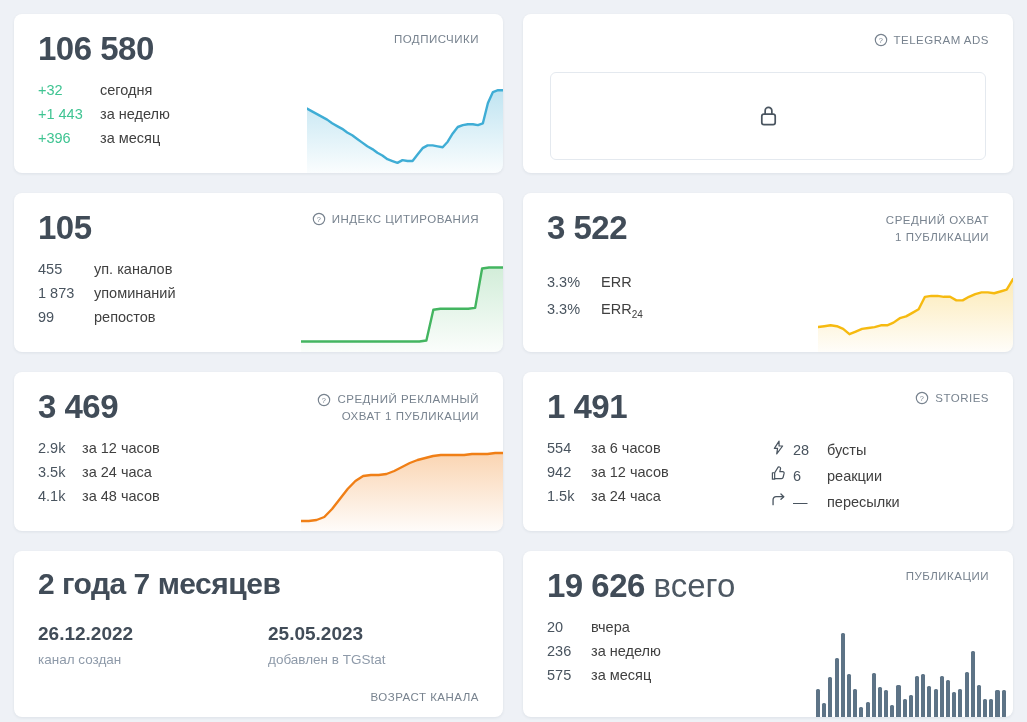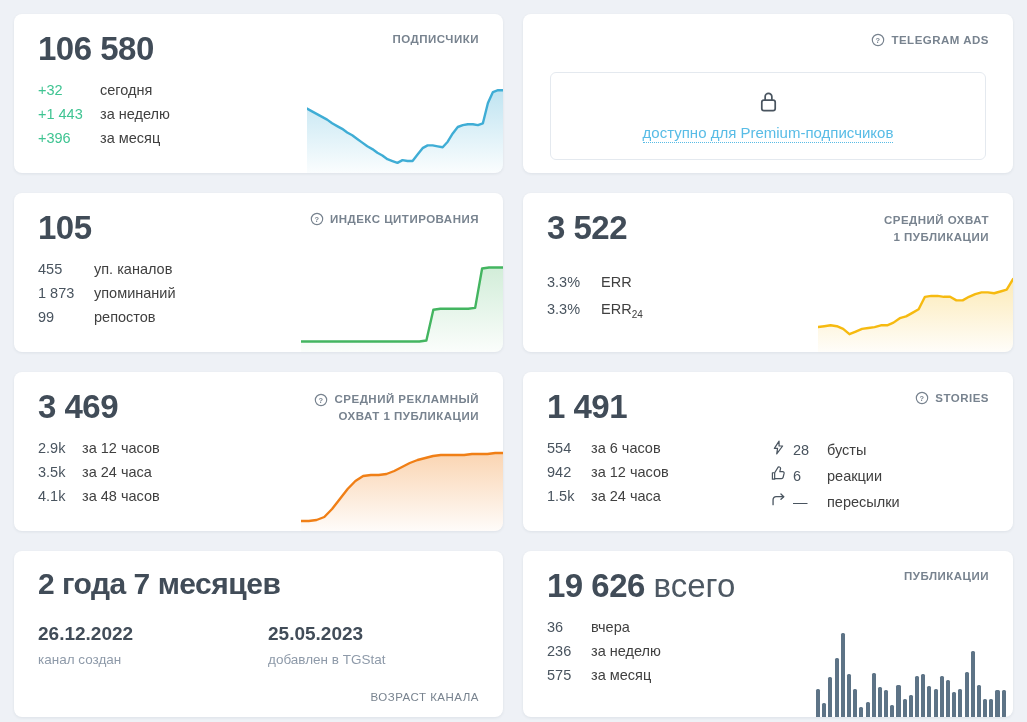--- a/index.html
+++ b/index.html
@@ -25,21 +25,20 @@
     box-shadow:0 1px 3px rgba(30,45,70,0.08);
     padding:18px 24px;
     overflow:hidden;
   }
   .card-title {
     position:absolute; top:19px; right:24px;
     font-size:11.5px; letter-spacing:.5px;
     color:#78838f; text-align:right;
     display:flex; align-items:center; gap:6px;
     white-space:nowrap;
-    font-weight:bold;
   }
   .card-title.two { display:block; line-height:1.5; }
   .t-row { display:flex; align-items:center; gap:6px; justify-content:flex-end; }
   .help-icon { width:14px; height:14px; flex:0 0 auto; color:#78838f; cursor:pointer; }
   .big {
     font-size:33px; font-weight:bold; color:#414c58;
     letter-spacing:-0.5px; line-height:1; 
     white-space:nowrap;
   }
   .big .suffix { font-weight:normal; color:#4d5863; letter-spacing:0; }
@@ -131,21 +130,20 @@
         <circle cx="8" cy="8" r="6.5" fill="none" stroke="currentColor" stroke-width="1.3"></circle>
         <text x="8" y="11.2" text-anchor="middle" font-size="8.5" fill="currentColor">?</text>
       </svg>
       <span>TELEGRAM ADS</span>
     </div>
     <div class="ads-box">
       <svg class="lock-icon" viewBox="0 0 24 26" fill="none" stroke="currentColor" stroke-width="1.8" stroke-linecap="round">
         <rect x="5" y="11" width="14" height="11" rx="2.2"></rect>
         <path d="M8.5 11 V7.6 a3.5 3.5 0 0 1 7 0 V11"></path>
       </svg>
-      <a class="premium-link">доступно для Premium-подписчиков</a>
     </div>
   </section>
 
   <section class="card" style="--vw:56px">
     <div class="card-title">
       <svg class="help-icon" viewBox="0 0 16 16">
         <circle cx="8" cy="8" r="6.5" fill="none" stroke="currentColor" stroke-width="1.3"></circle>
         <text x="8" y="11.2" text-anchor="middle" font-size="8.5" fill="currentColor">?</text>
       </svg>
       <span>ИНДЕКС ЦИТИРОВАНИЯ</span>
@@ -316,21 +314,21 @@
     <div class="card-footer">ВОЗРАСТ КАНАЛА</div>
   </section>
 
   <section class="card" style="--vw:44px">
     <div class="card-title">
       <span>ПУБЛИКАЦИИ</span>
     </div>
     <div class="big"><span>19 626</span> <span class="suffix">всего</span></div>
     <div class="stats">
       <div class="stat-row">
-        <span class="stat-val">36</span>
+        <span class="stat-val">20</span>
         <span class="stat-label">вчера</span>
       </div>
       <div class="stat-row">
         <span class="stat-val">236</span>
         <span class="stat-label">за неделю</span>
       </div>
       <div class="stat-row">
         <span class="stat-val">575</span>
         <span class="stat-label">за месяц</span>
       </div>

